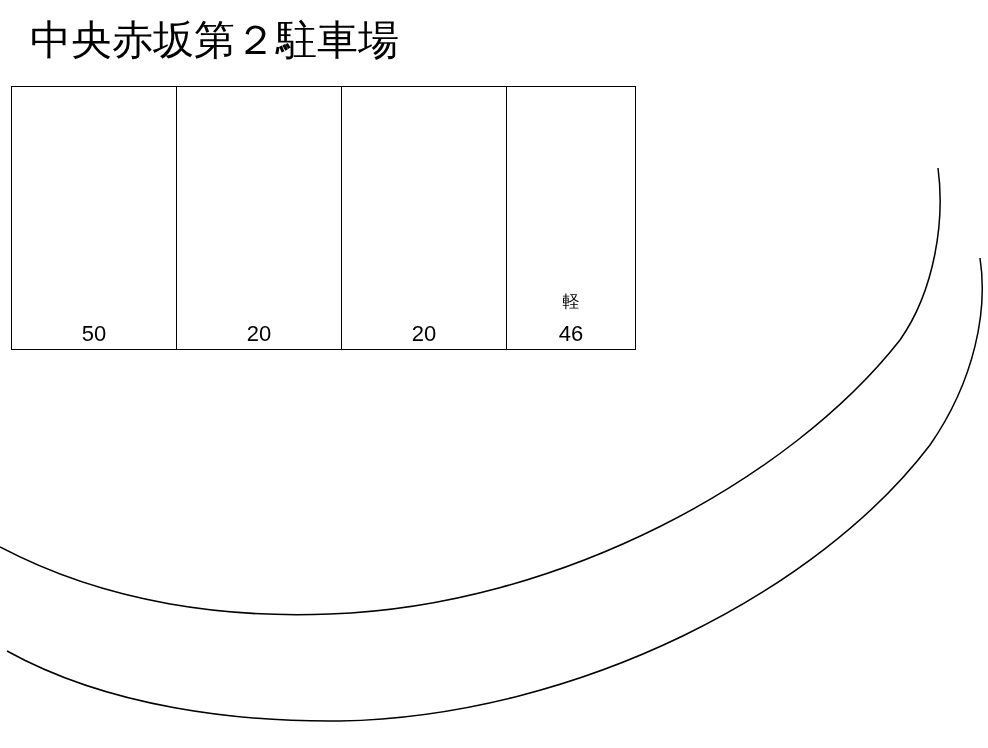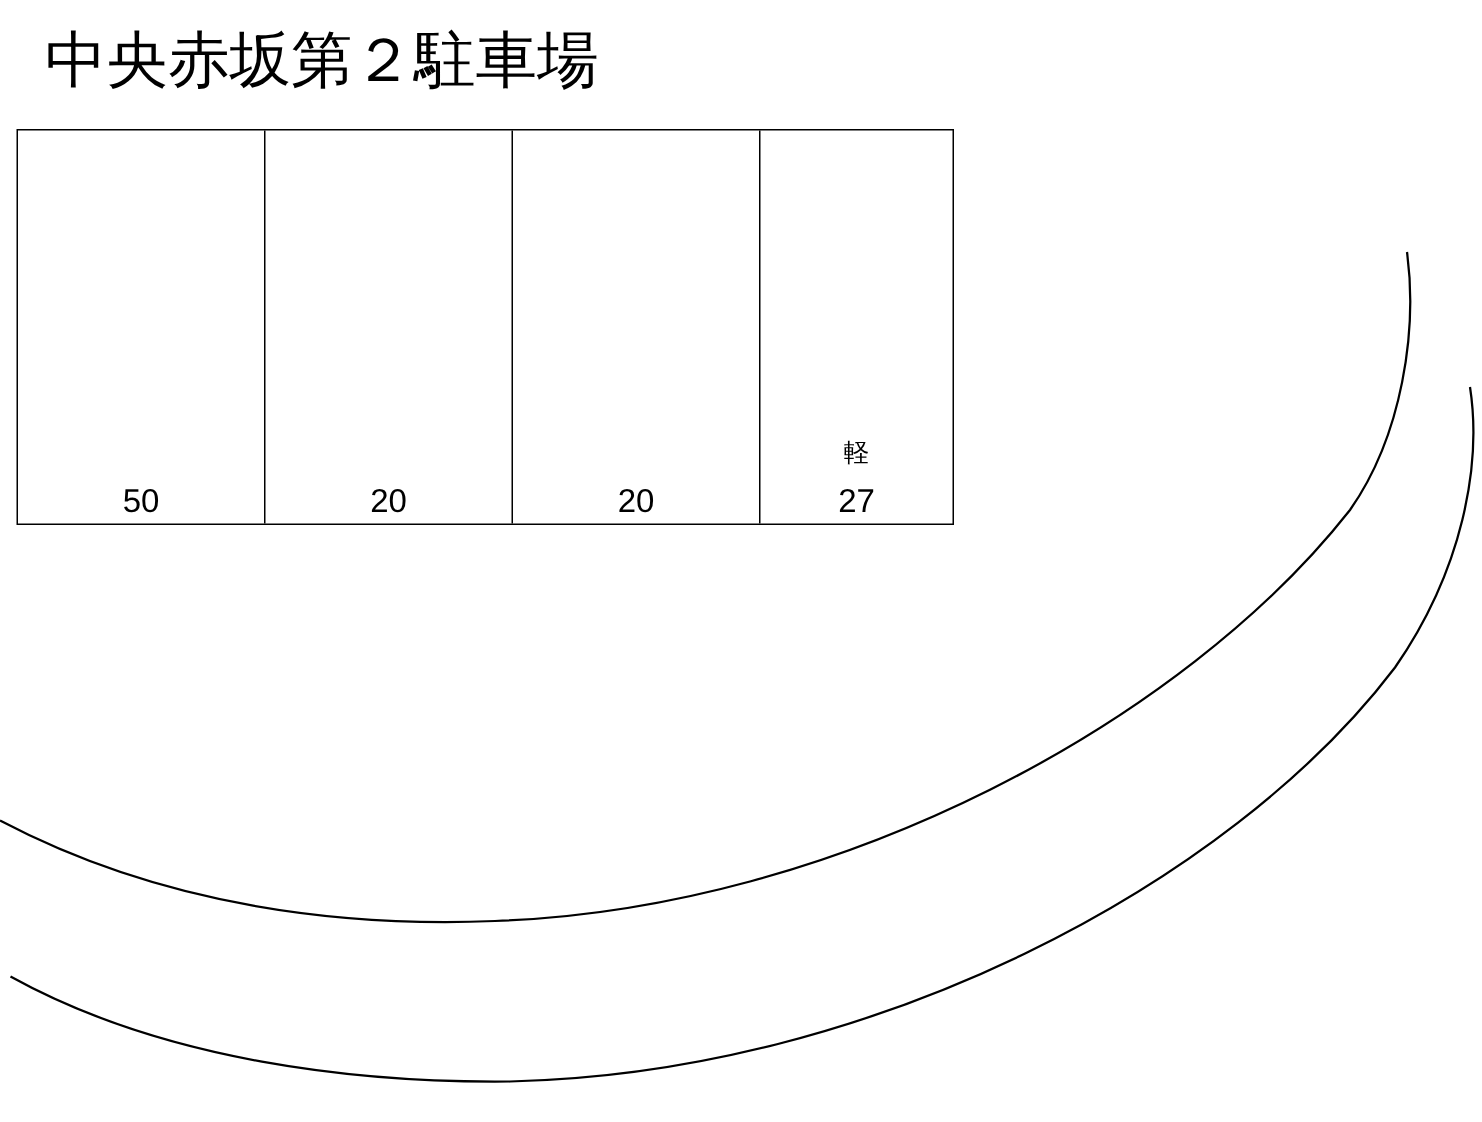--- a/index.html
+++ b/index.html
@@ -27,20 +27,20 @@
     <span class="num">50</span>
   </div>
   <div class="stall" style="width:165px">
     <span class="num">20</span>
   </div>
   <div class="stall" style="width:165px">
     <span class="num">20</span>
   </div>
   <div class="stall" style="width:128px">
     <span class="kei">軽</span>
-    <span class="num">27</span>
+    <span class="num">46</span>
   </div>
 </div>
 
 <svg class="road" width="988" height="748" viewBox="0 0 988 748">
   <path d="M 0 547 C 110 605, 230 618, 330 614 C 560 606, 790 480, 900 340 C 935 290, 945 220, 938 168" fill="none" stroke="#000" stroke-width="1.5"></path>
   <path d="M 7 651 C 110 708, 240 722, 340 721 C 580 716, 820 590, 930 445 C 975 380, 988 310, 980 258" fill="none" stroke="#000" stroke-width="1.5"></path>
 </svg>
 
 </body></html>

